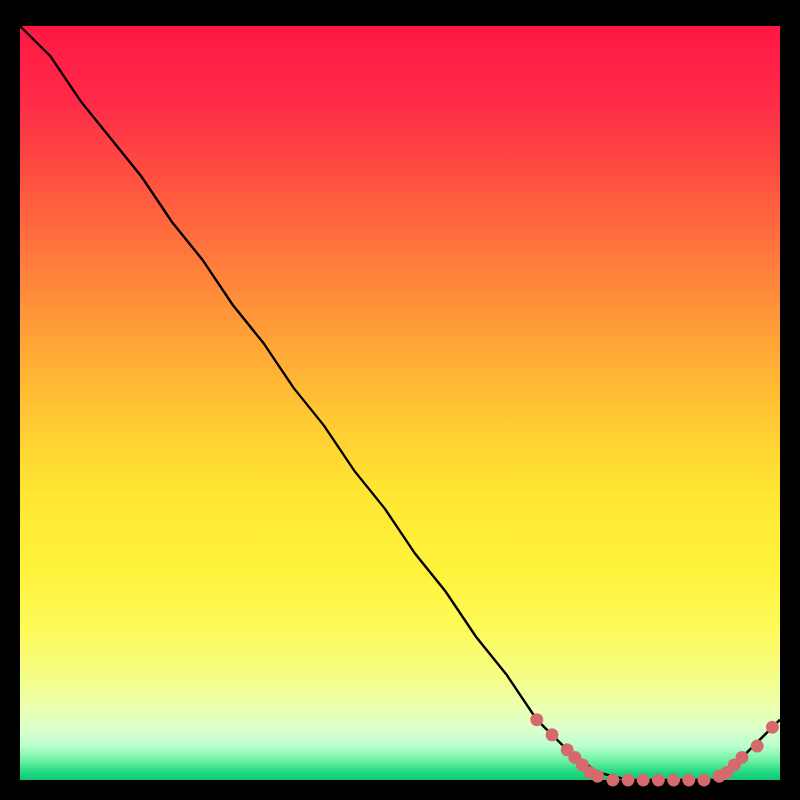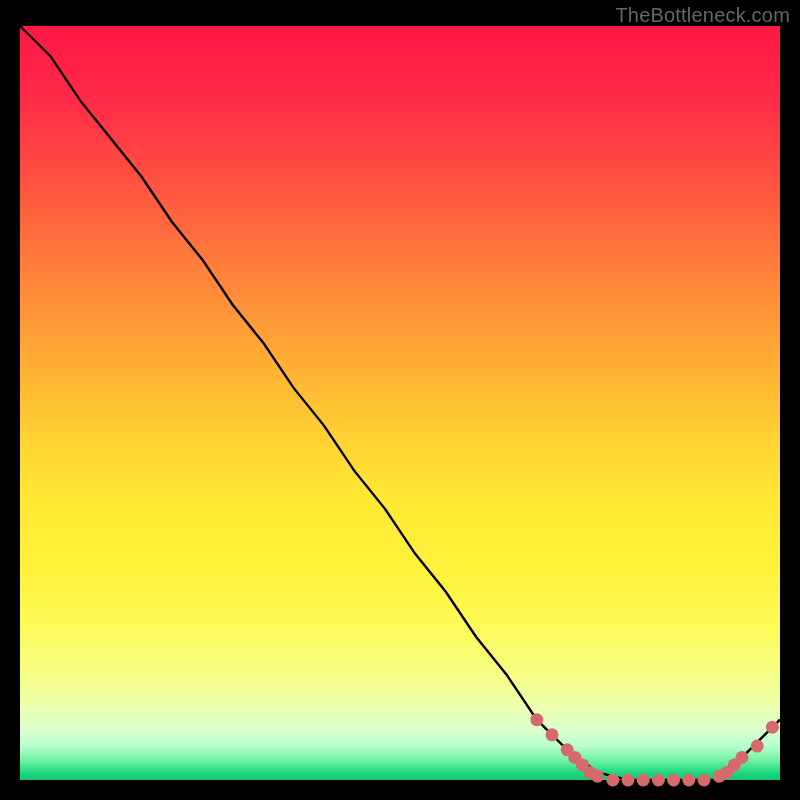--- a/index.html
+++ b/index.html
@@ -72,14 +72,13 @@
         <circle cx="688.8" cy="780.0" r="6.5" fill="#d56a6d"></circle>
         <circle cx="704.0" cy="780.0" r="6.5" fill="#d56a6d"></circle>
         <circle cx="719.2" cy="776.2" r="6.5" fill="#d56a6d"></circle>
         <circle cx="726.8" cy="772.5" r="6.5" fill="#d56a6d"></circle>
         <circle cx="734.4" cy="764.9" r="6.5" fill="#d56a6d"></circle>
         <circle cx="742.0" cy="757.4" r="6.5" fill="#d56a6d"></circle>
         <circle cx="757.2" cy="746.1" r="6.5" fill="#d56a6d"></circle>
         <circle cx="772.4" cy="727.2" r="6.5" fill="#d56a6d"></circle>
       </g>
   </svg>
-  <div class="watermark">TheBottleneck.com</div>
 </div>
 
 </body></html>

